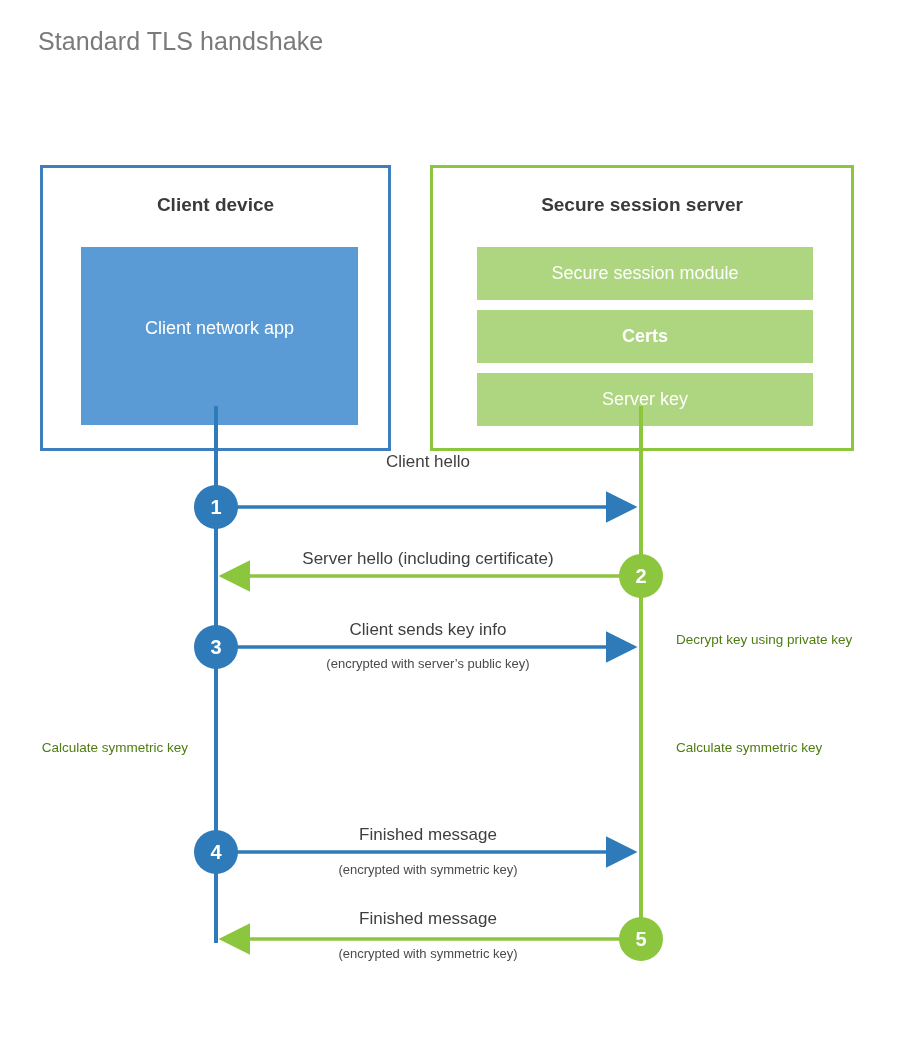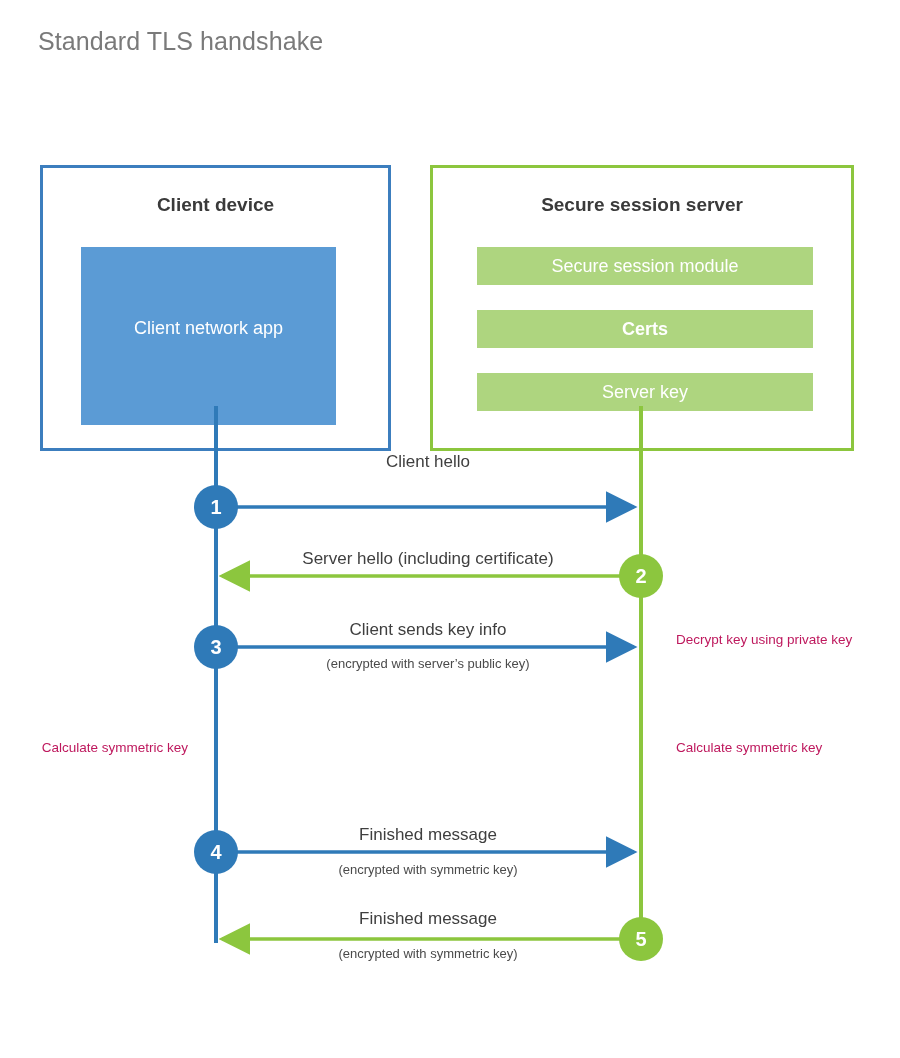--- a/index.html
+++ b/index.html
@@ -62,38 +62,38 @@
     font-size: 19px;
     font-weight: bold;
     color: #3a3a3a;
   }
 
   
   .client-app-block {
     position: absolute;
     left: 38px;
     top: 79px;
-    width: 255px;
+    width: 277px;
     height: 178px;
     background: #5b9bd5;
     color: #ffffff;
     font-size: 18px;
     line-height: 27px;
     text-align: center;
     display: flex;
     align-items: center;
     justify-content: center;
     padding-bottom: 16px;
     box-sizing: border-box;
   }
   .server-block {
     position: absolute;
     left: 44px;
     width: 336px;
-    height: 38px;
+    height: 53px;
     background: #aed57f;
     color: #ffffff;
     font-size: 18px;
     display: flex;
     align-items: center;
     justify-content: center;
   }
   #server-block-0 { top: 79px; }
   #server-block-1 { top: 142px; font-weight: bold; }
   #server-block-2 { top: 205px; }
@@ -157,21 +157,21 @@
   }
   .msg-sub {
     position: absolute;
     text-align: center;
     color: #4a4a4a;
     font-size: 13px;
     white-space: nowrap;
   }
   .side-note {
     position: absolute;
-    color: #be185d;
+    color: #4d7c0f;
     font-size: 13.5px;
     line-height: 17px;
   }
   .side-note.right-align { text-align: right; }
   .side-note.left-align  { text-align: left; }
 
   #msg-1-label { left: 228px; top: 452px; width: 400px; }
   #msg-2-label { left: 228px; top: 549px; width: 400px; }
   #msg-3-label { left: 228px; top: 620px; width: 400px; }
   #msg-3-sub   { left: 228px; top: 656px; width: 400px; }

